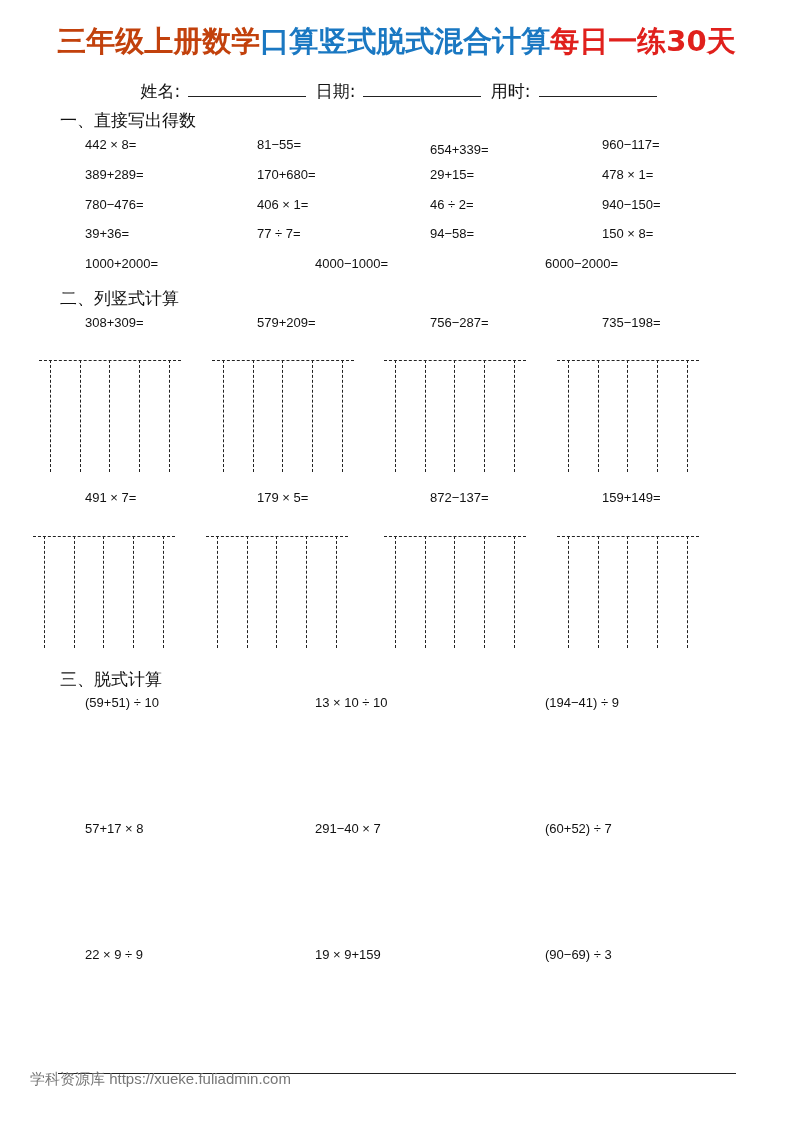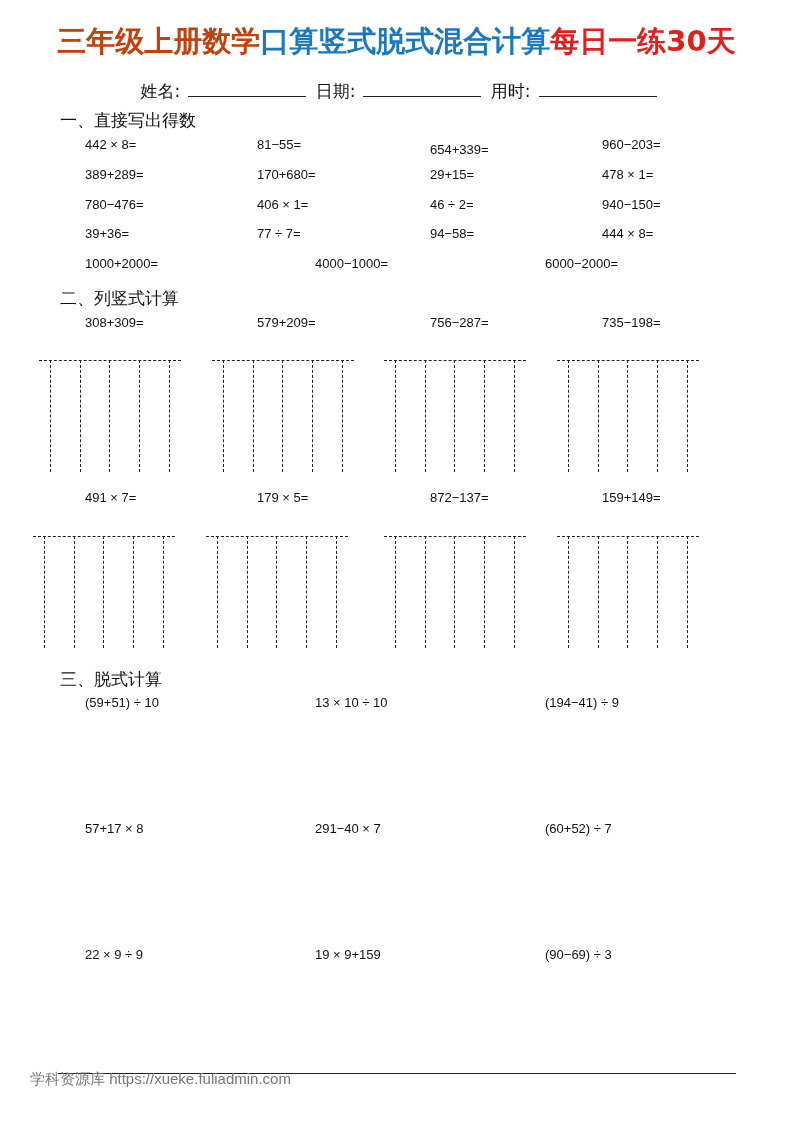--- a/index.html
+++ b/index.html
@@ -35,36 +35,36 @@
   <span class="fld">姓名:</span><span class="blank"></span>
   <span class="fld">日期:</span><span class="blank"></span>
   <span class="fld">用时:</span><span class="blank"></span>
 </div>
 
 <div class="sec" style="top:109px">一、直接写出得数</div>
 
 <div class="p" style="left:85px;top:137px">442 × 8=</div>
 <div class="p" style="left:257px;top:137px">81−55=</div>
 <div class="p" style="left:430px;top:142px">654+339=</div>
-<div class="p" style="left:602px;top:137px">960−203=</div>
+<div class="p" style="left:602px;top:137px">960−117=</div>
 
 <div class="p" style="left:85px;top:167px">389+289=</div>
 <div class="p" style="left:257px;top:167px">170+680=</div>
 <div class="p" style="left:430px;top:167px">29+15=</div>
 <div class="p" style="left:602px;top:167px">478 × 1=</div>
 
 <div class="p" style="left:85px;top:197px">780−476=</div>
 <div class="p" style="left:257px;top:197px">406 × 1=</div>
 <div class="p" style="left:430px;top:197px">46 ÷ 2=</div>
 <div class="p" style="left:602px;top:197px">940−150=</div>
 
 <div class="p" style="left:85px;top:226px">39+36=</div>
 <div class="p" style="left:257px;top:226px">77 ÷ 7=</div>
 <div class="p" style="left:430px;top:226px">94−58=</div>
-<div class="p" style="left:602px;top:226px">444 × 8=</div>
+<div class="p" style="left:602px;top:226px">150 × 8=</div>
 
 <div class="p" style="left:85px;top:256px">1000+2000=</div>
 <div class="p" style="left:315px;top:256px">4000−1000=</div>
 <div class="p" style="left:545px;top:256px">6000−2000=</div>
 
 <div class="sec" style="top:287px">二、列竖式计算</div>
 
 <div class="p" style="left:85px;top:315px">308+309=</div>
 <div class="p" style="left:257px;top:315px">579+209=</div>
 <div class="p" style="left:430px;top:315px">756−287=</div>

